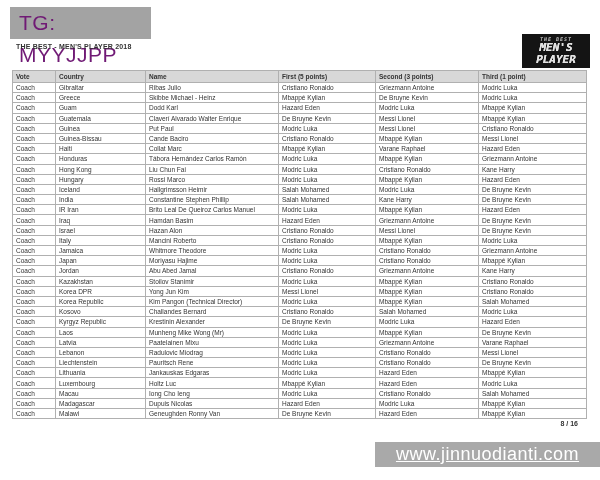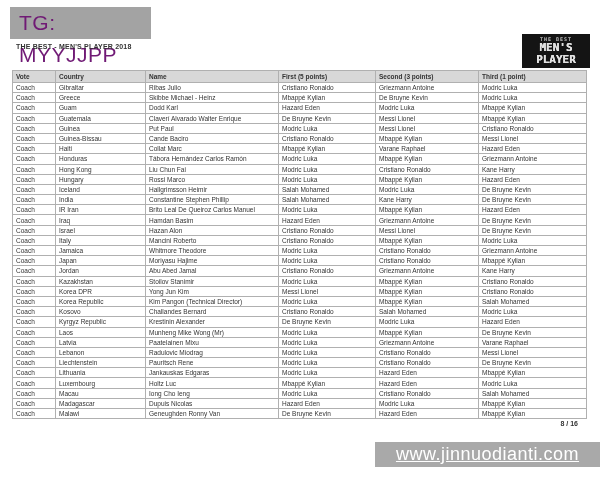--- a/index.html
+++ b/index.html
@@ -10,20 +10,21 @@
   .tg-badge{
     position:absolute;left:10px;top:7px;width:141px;height:32px;
     background:#a3a3a3;color:#701a75;font-size:21px;line-height:32px;
     padding-left:9px;box-sizing:border-box;letter-spacing:0.5px;
   }
   .logo{
     position:absolute;right:10px;top:34px;width:68px;height:34px;
     background:#141414;color:#d6d6d6;text-align:center;
     font-family:"DejaVu Sans Mono",monospace;box-sizing:border-box;
     padding-top:2px;
+    font-style:italic;
   }
   .logo .logo-top{font-size:5px;font-weight:bold;letter-spacing:1px;line-height:6px;color:#bdbdbd;}
   .logo .logo-big{font-size:11px;font-weight:bold;line-height:12px;letter-spacing:0px;
     text-shadow:0 0 0 #fff; color:#e2e2e2;}
   .doc-title{
     position:absolute;left:16px;top:43px;font-size:7px;font-weight:bold;color:#333333;
     letter-spacing:0.2px;
   }
   table.votes{
     position:absolute;left:12px;top:70px;width:574px;

